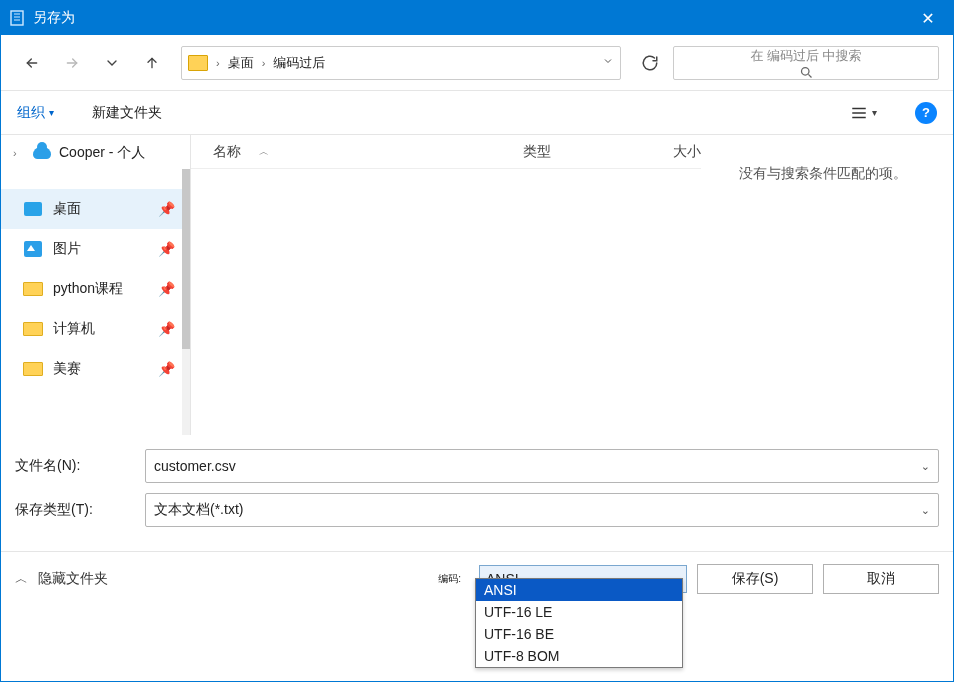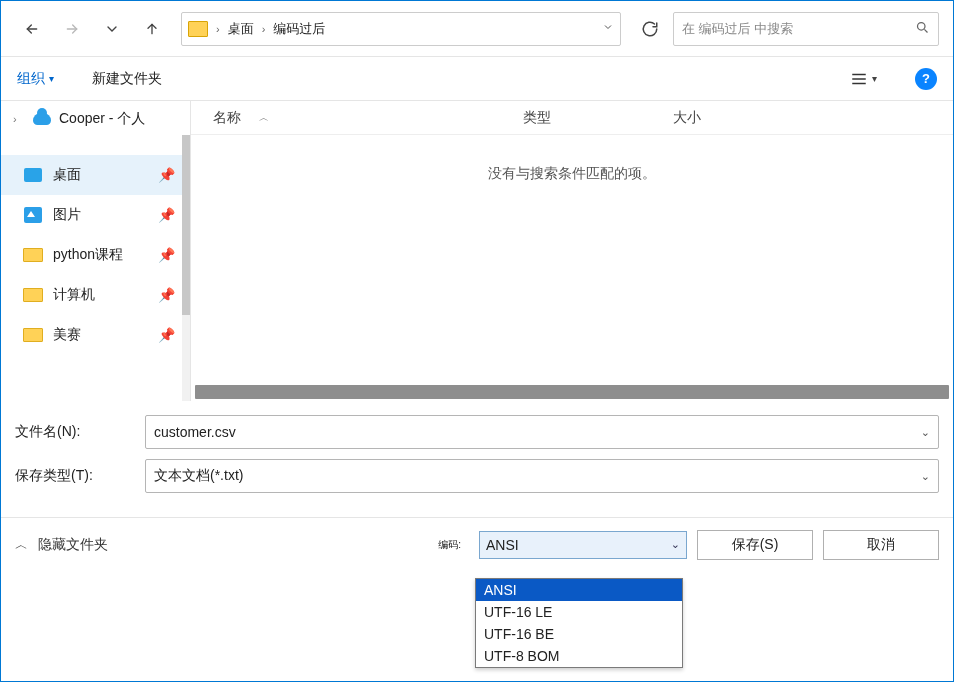--- a/index.html
+++ b/index.html
@@ -70,20 +70,21 @@
   .searchbox {
     width: 266px;
     height: 34px;
     border: 1px solid #ccc;
     border-radius: 2px;
     display: flex;
     align-items: center;
     padding: 0 8px;
     color:#888;
     justify-content: space-between;
+    flex-direction: column;
   }
   
   .toolbar {
     height: 44px;
     display: flex;
     align-items: center;
     padding: 0 16px;
     gap: 38px;
     border-bottom: 1px solid #e5e5e5;
     font-size: 14px;
@@ -119,21 +120,21 @@
   .quick-item.active{background:#e6f2fb;}
   .quick-item .qicon{width:20px;height:16px;display:flex;align-items:center;justify-content:center;}
   .folder-ic{width:20px;height:14px;background:#ffd257;border:1px solid #e0ae20;border-radius:1px;}
   .desk-ic{width:18px;height:14px;background:#29a3e8;border-radius:2px;}
   .pic-ic{width:18px;height:16px;background:#2b9fe8;border-radius:2px;position:relative;}
   .pic-ic:after{content:"";position:absolute;left:3px;top:4px;width:0;height:0;border-left:4px solid transparent;border-right:4px solid transparent;border-bottom:6px solid #fff;}
   .pin{color:#888;}
   .sb-scroll{position:absolute;right:0;top:34px;bottom:0;width:8px;background:#f1f1f1;}
   .sb-thumb{position:absolute;left:0;right:0;top:0;height:180px;background:#c7c7c7;}
   
-  .listing{flex:1;display:flex;flex-direction:column;justify-content:flex-end;}
+  .listing{flex:1;display:flex;flex-direction:row;justify-content:flex-end;}
   .col-header{
     display:flex;height:34px;align-items:center;border-bottom:1px solid #eee;
     color:#444;font-size:14px;padding-left:22px;
   }
   .col-header .col{display:flex;align-items:center;gap:18px;}
   .col-header .c1{flex:0 0 310px;}
   .col-header .c2{flex:0 0 160px;}
   .col-header .c3{flex:0 0 150px;}
   .col-header .sort{font-size:10px;color:#555;}
   .empty-msg{flex:1;display:flex;align-items:flex-start;justify-content:center;color:#555;font-size:14px;padding-top:30px;}
@@ -187,20 +188,34 @@
 </head>
 <body>
 
 <div class="behind">，，        ，
 ，，        ，
 ，        ，</div>
 <div class="watermark">CSDN @Coasan</div>
 
 <div class="dialog">
 
+  <div class="titlebar">
+    <span class="ticon">
+      <svg width="16" height="16" viewBox="0 0 16 16">
+          <rect x="2" y="1" width="12" height="14" fill="none" stroke="#cfe8ff" stroke-width="1.4"></rect>
+          <line x1="5" y1="4" x2="11" y2="4" stroke="#cfe8ff"></line>
+          <line x1="5" y1="7" x2="11" y2="7" stroke="#cfe8ff"></line>
+          <line x1="5" y1="10" x2="11" y2="10" stroke="#cfe8ff"></line>
+        </svg>
+    </span>
+    <span class="title">另存为</span>
+    <div class="close">
+        <span>✕</span>
+      </div>
+  </div>
 
   <div class="navbar">
     <div class="nav-btn">
       <svg viewBox="0 0 24 24" fill="none" stroke-width="2" stroke-linecap="round">
           <path d="M19 12H5"></path>
           <path d="M11 18l-6-6 6-6"></path>
         </svg>
     </div>
     <div class="nav-btn">
       <svg viewBox="0 0 24 24" fill="none" stroke-width="2" stroke-linecap="round" style="stroke:#b8b8b8">

